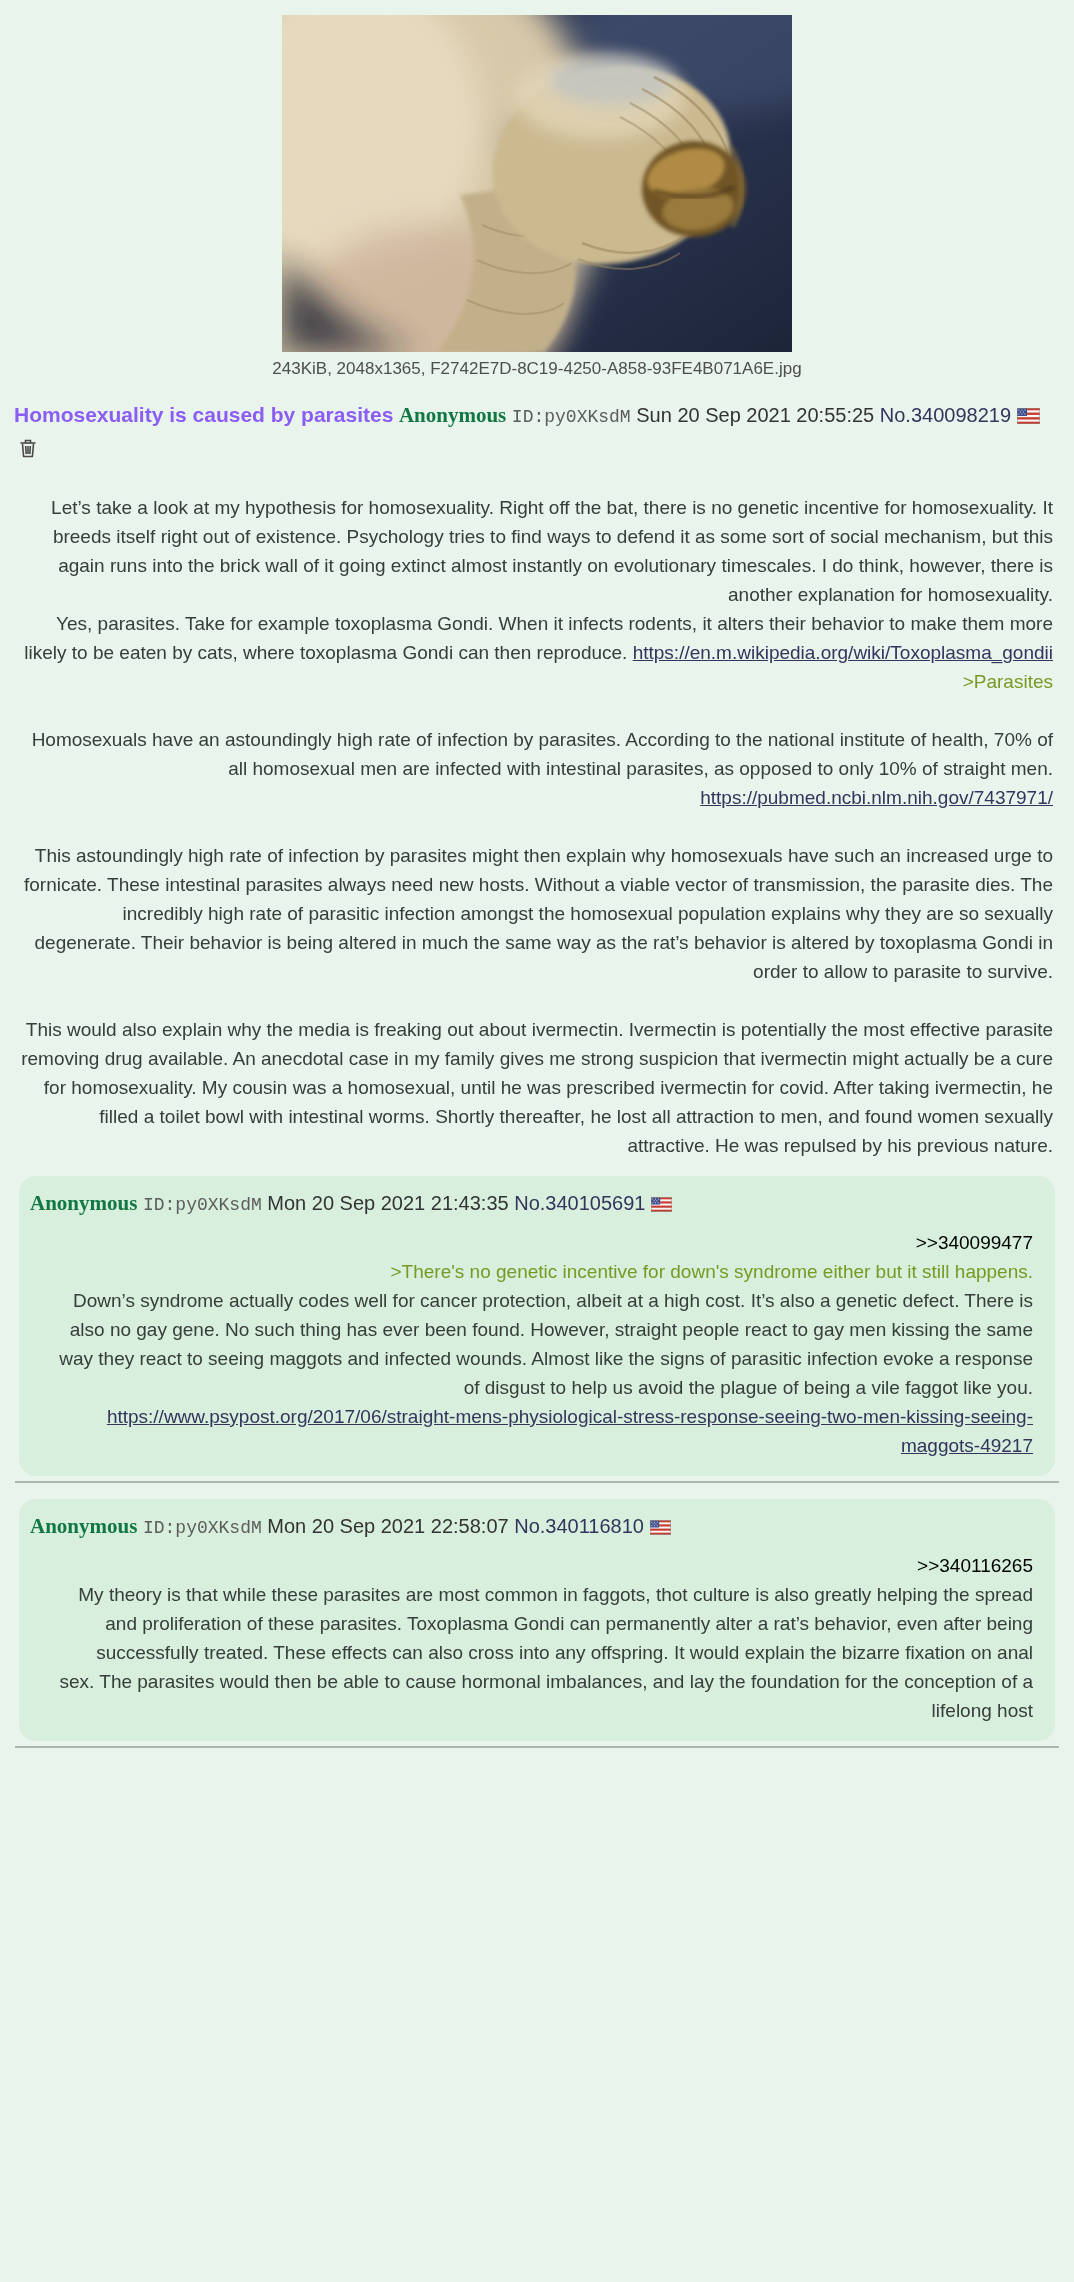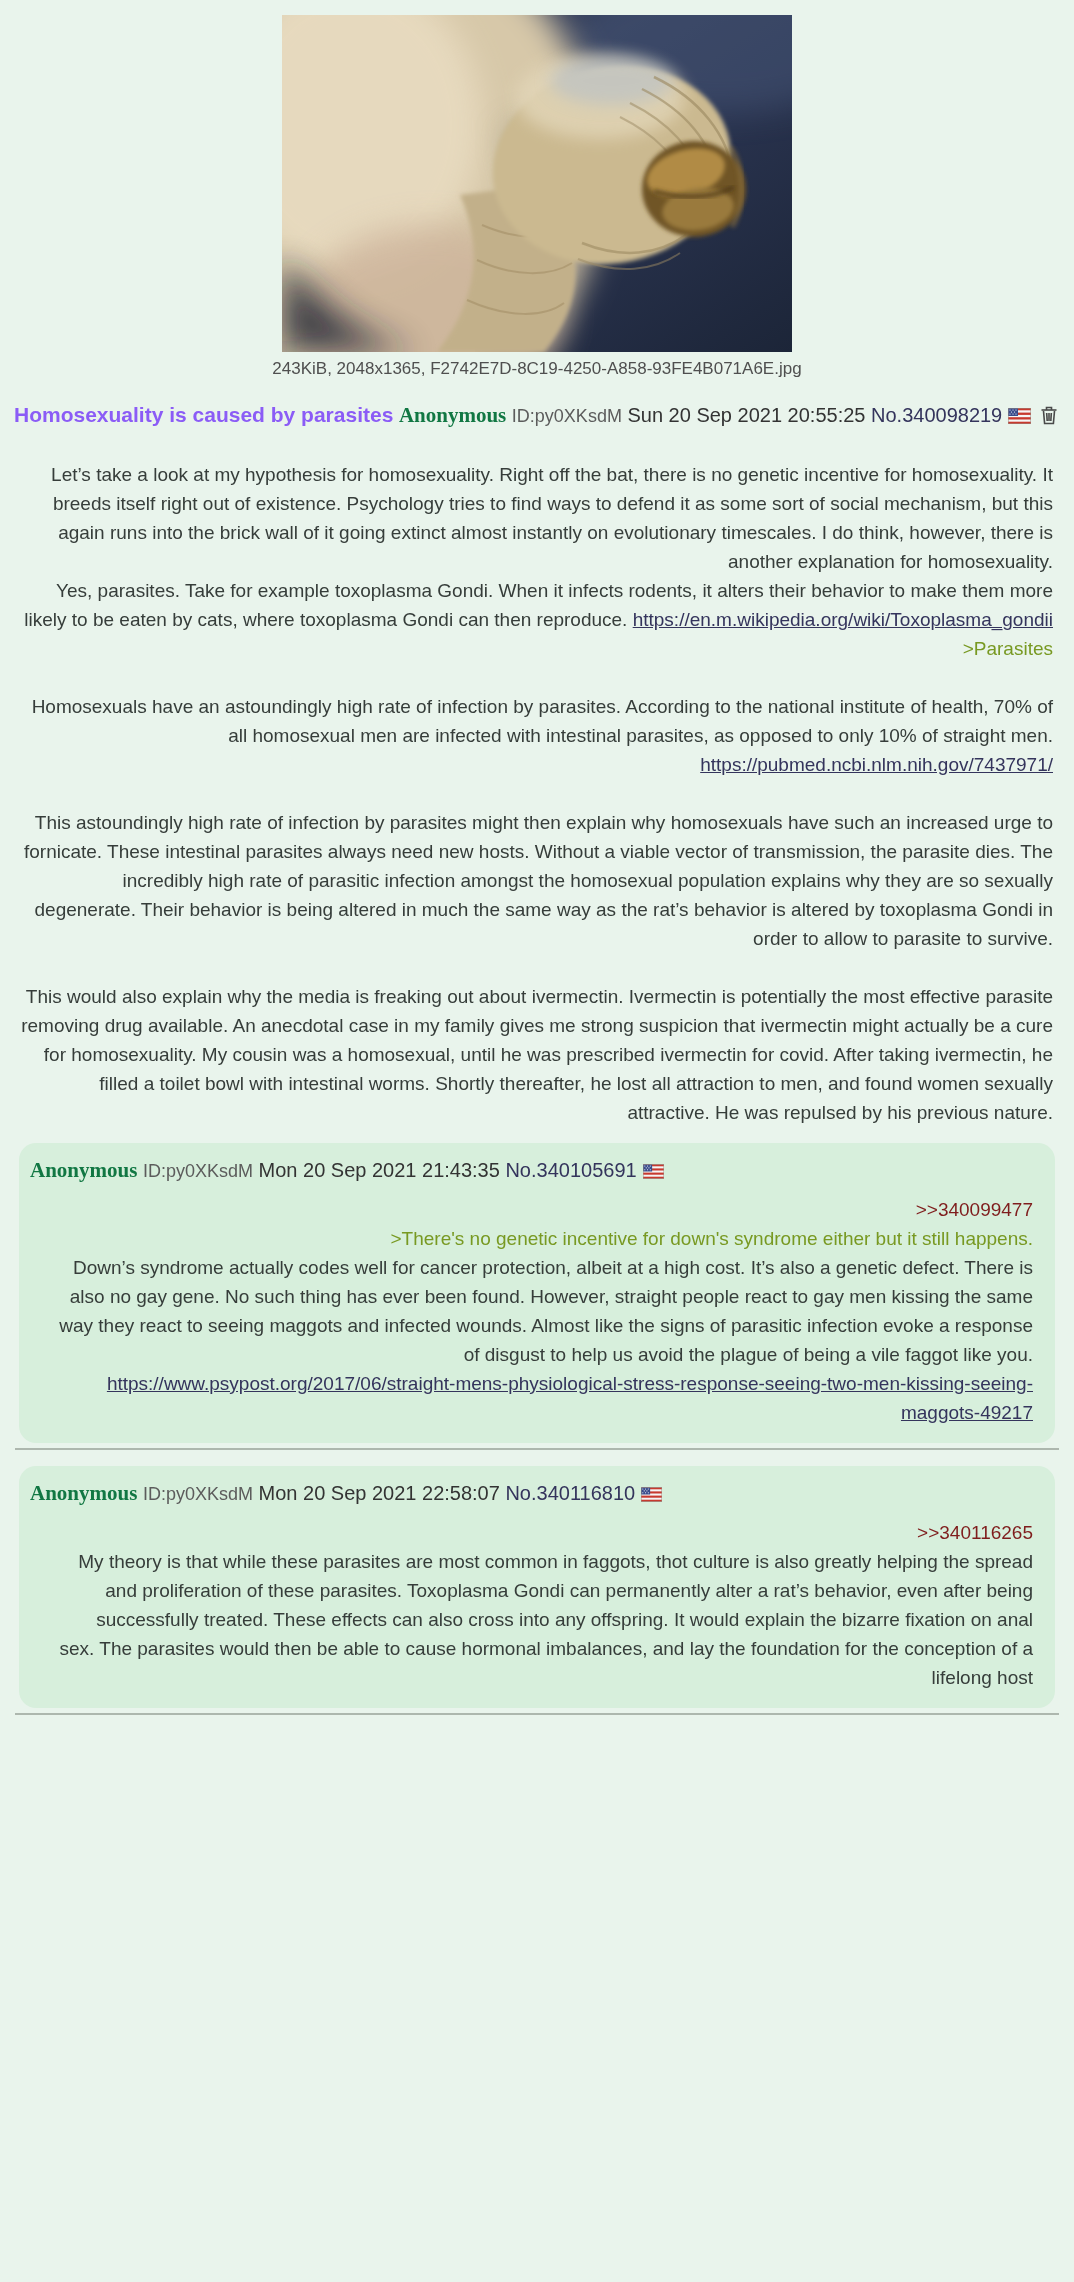--- a/index.html
+++ b/index.html
@@ -18,32 +18,32 @@
   .file-info{
     width:680px;margin:5px auto 0;text-align:center;
     font-size:17px;line-height:24px;color:#4F4F4F;
     word-break:break-word;
   }
 
   
   .op-header{margin:18px 14px 0 14px;font-size:20px;line-height:31px;color:#333333;}
   .subject{color:#8b5cf6;font-weight:bold;font-size:21px;}
   .name{color:#117743;font-weight:bold;font-size:21px;font-family:Liberation Serif, serif;}
-  .posteruid{font-family:Liberation Sans, sans-serif;font-size:18px;color:#5C5C5C;}
+  .posteruid{font-family:Liberation Mono, monospace;font-size:18px;color:#5C5C5C;}
   .post-no{color:#34345C;}
   .flag{display:inline-block;vertical-align:-2px;margin:0 4px 0 6px;}
   .trash{display:inline-block;vertical-align:-3px;margin-left:6px;cursor:pointer;}
 
   
   .op-body{margin:26px 21px 0 21px;font-size:19px;line-height:29px;}
   .line{min-height:29px;text-align:right;}
   .blank{height:29px;}
   .greentext{color:#789922;}
   a.weblink{color:#34345C;text-decoration:underline;cursor:pointer;word-break:break-word;}
-  a.quotelink{color:#7f1d1d;text-decoration:none;cursor:pointer;}
+  a.quotelink{color:#000000;text-decoration:none;cursor:pointer;}
 
   
   .reply{
     background:#D7EFDC;
     margin:16px 19px 0 19px;
     padding:12px 14px 16px 11px;
     border-radius:17px;
   }
   .reply-header{font-size:20px;line-height:30px;color:#333333;}
   .reply-body{margin:8px 8px 0 28px;font-size:19px;line-height:29px;}

